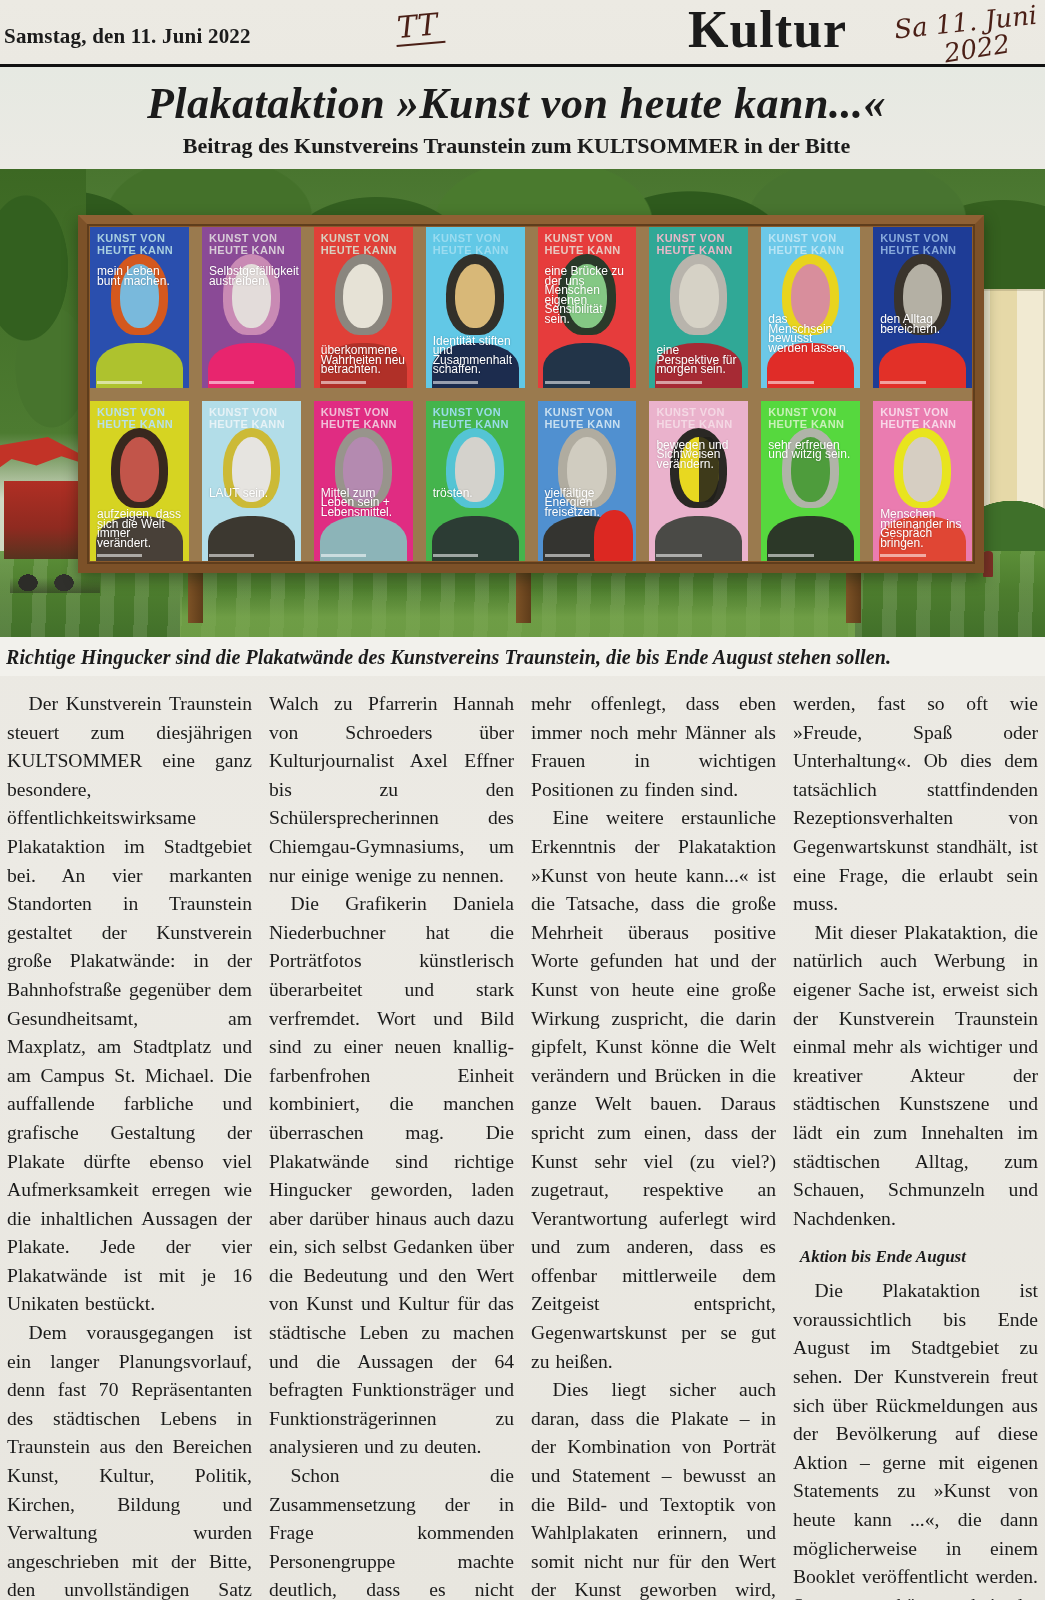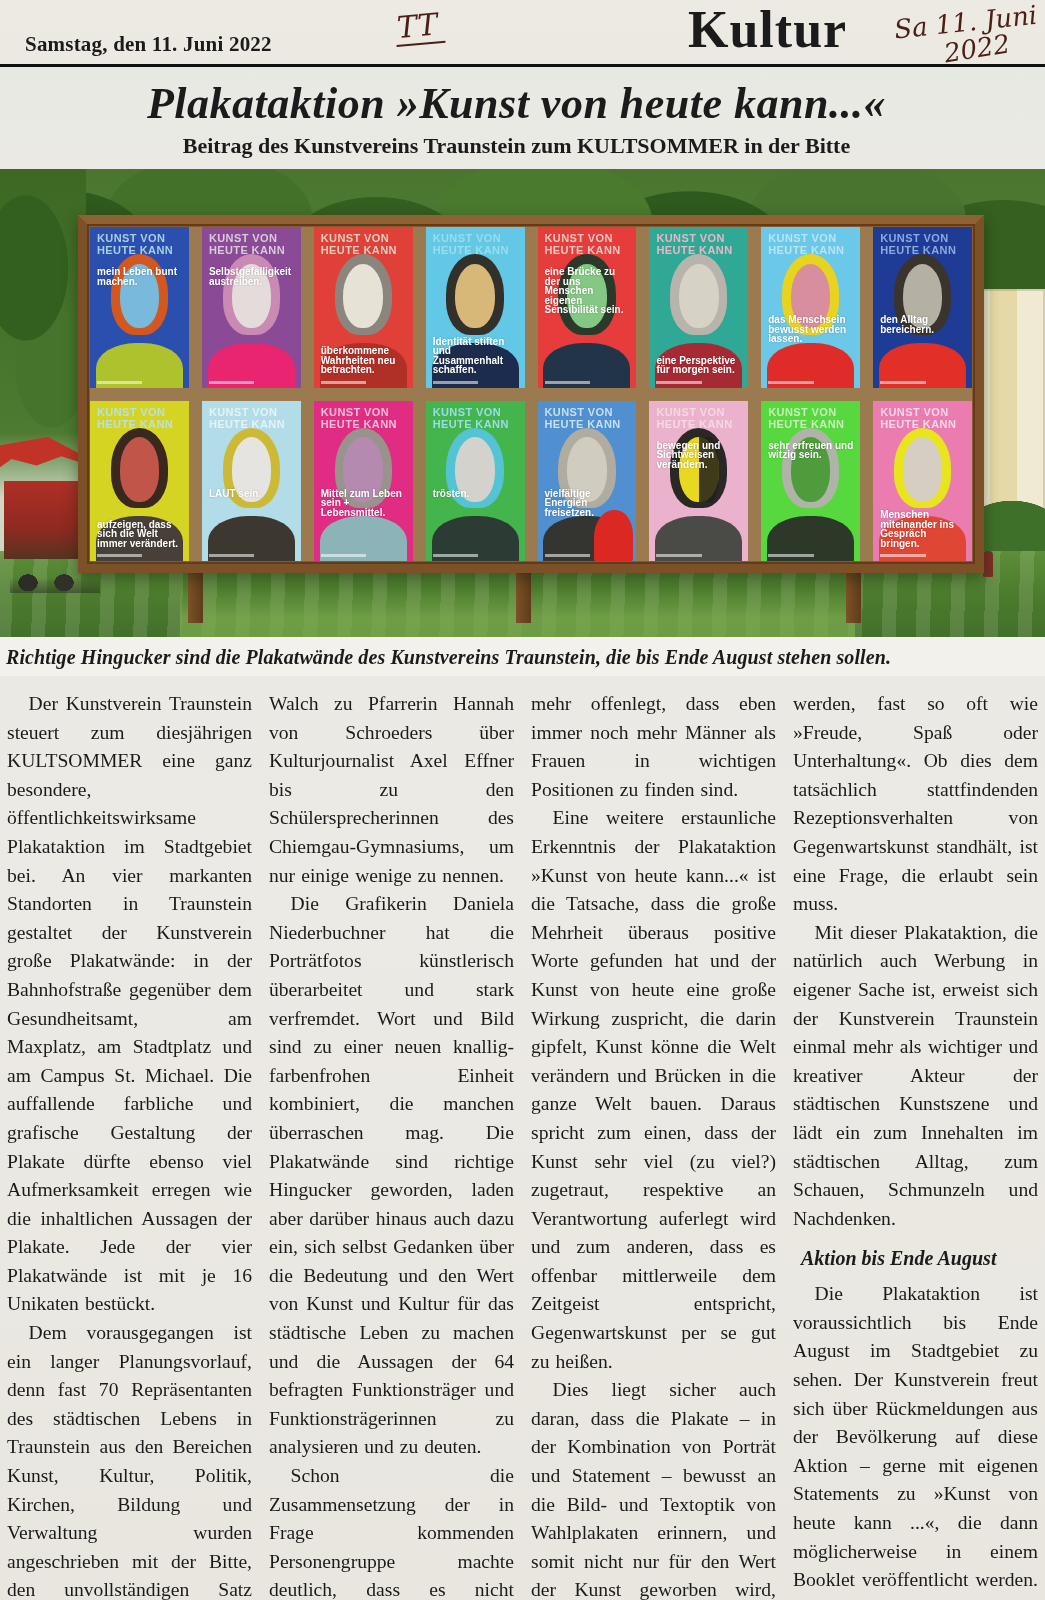--- a/index.html
+++ b/index.html
@@ -3,21 +3,21 @@
 <meta charset="utf-8">
 <style>
   html,body{margin:0;padding:0;}
   body{width:1045px;height:1600px;background:#e7e5de;overflow:hidden;
        font-family:"Liberation Serif",serif;color:#1b1b1b;}
   .page{position:relative;width:1045px;height:1600px;
         background:linear-gradient(180deg,#eceae3 0%,#e9e7e0 12%,#eceae4 55%,#e8e6df 100%);}
 
   
   .masthead{position:relative;height:64px;}
-  .m-date{position:absolute;left:4px;top:32px;font-size:21px;font-weight:bold;letter-spacing:.2px;margin-left:21px;}
+  .m-date{position:absolute;left:4px;top:24px;font-size:21px;font-weight:bold;letter-spacing:.2px;}
   .hw{font-family:"DejaVu Serif",serif;font-style:italic;color:#4a1f16;}
   .hw-center{position:absolute;left:395px;top:8px;font-size:30px;transform:rotate(-5deg);
              border-bottom:2px solid #4a1f16;padding:0 6px 0 2px;}
   .m-section{position:absolute;left:688px;top:0;font-size:52px;font-weight:bold;
              font-family:"Liberation Serif",serif;letter-spacing:1px;}
   .hw-right{position:absolute;right:6px;top:10px;width:200px;font-size:26px;line-height:30px;
             transform:rotate(-6deg);text-align:right;}
   .hw-right .hw2{display:block;margin-right:30px;transform:rotate(-3deg);}
   .m-rule{height:3px;background:#111;margin:0;}
 
@@ -84,42 +84,42 @@
   .p-body{position:absolute;left:6%;bottom:-6%;width:88%;height:34%;
      border-radius:46% 46% 0 0;background:var(--body,#444);}
   .p-shade{position:absolute;left:50%;top:23%;width:20%;height:40%;
      border-radius:0 50% 46% 0;background:#201e1a;opacity:.85;}
   .p-dog{position:absolute;right:3%;bottom:-2%;width:40%;height:34%;
      border-radius:50% 45% 12% 12%;background:var(--accent,#d22);}
   .p-title{position:absolute;left:7px;top:5px;right:3px;z-index:3;
      font-family:"Liberation Sans",sans-serif;font-weight:bold;font-size:11px;
      line-height:12px;letter-spacing:.4px;color:var(--title,#def);}
   .p-statement{position:absolute;left:7px;right:6px;z-index:3;color:#fff;
-     font-family:"Liberation Sans",sans-serif;font-size:10px;line-height:9.5px;
-     text-shadow:0 0 2px rgba(0,0,0,.25);font-weight:bold;}
+     font-family:"Liberation Sans",sans-serif;font-size:12px;line-height:9.5px;
+     text-shadow:0 0 2px rgba(0,0,0,.25);}
   .st-top{top:40px;} .st-mid{top:55%;} .st-bottom{bottom:13px;}
   .p-credit{position:absolute;left:7px;bottom:4px;width:46%;height:3px;
      background:rgba(255,255,255,.55);z-index:3;}
   .leg{position:absolute;top:382px;width:15px;height:72px;background:
      linear-gradient(90deg,#7d5226,#5e3c1a);}
   .leg1{left:188px;} .leg2{left:516px;} .leg3{left:846px;}
   .walker{position:absolute;right:52px;top:382px;width:10px;height:26px;background:#7d2f26;
      border-radius:4px 4px 1px 1px;}
 
   
   .caption{display:block;padding:9px 0 7px 6px;background:#f2f1ec;
      font-size:20px;font-weight:bold;font-style:italic;letter-spacing:.1px;}
 
   
   .article{display:flex;gap:17px;padding:14px 7px 0 7px;}
   .col{flex:1;min-width:0;}
   .col p{margin:0;text-align:justify;font-size:19.6px;line-height:28.6px;
      word-spacing:.06em;hyphens:manual;}
   .col p.ind{text-indent:1.1em;}
-  .subhead{margin:14px 0 10px 0;font-size:20px;font-style:italic;font-weight:bold;
+  .subhead{margin:14px 0 10px 0;font-size:17px;font-style:italic;font-weight:bold;
      text-align:left;text-indent:.4em;}
 </style>
 </head>
 <body>
 
 <div class="page">
 
   <header class="masthead">
     <div class="m-date">Samstag, den 11. Juni 2022</div>
     <div class="hw hw-center">TT</div>

